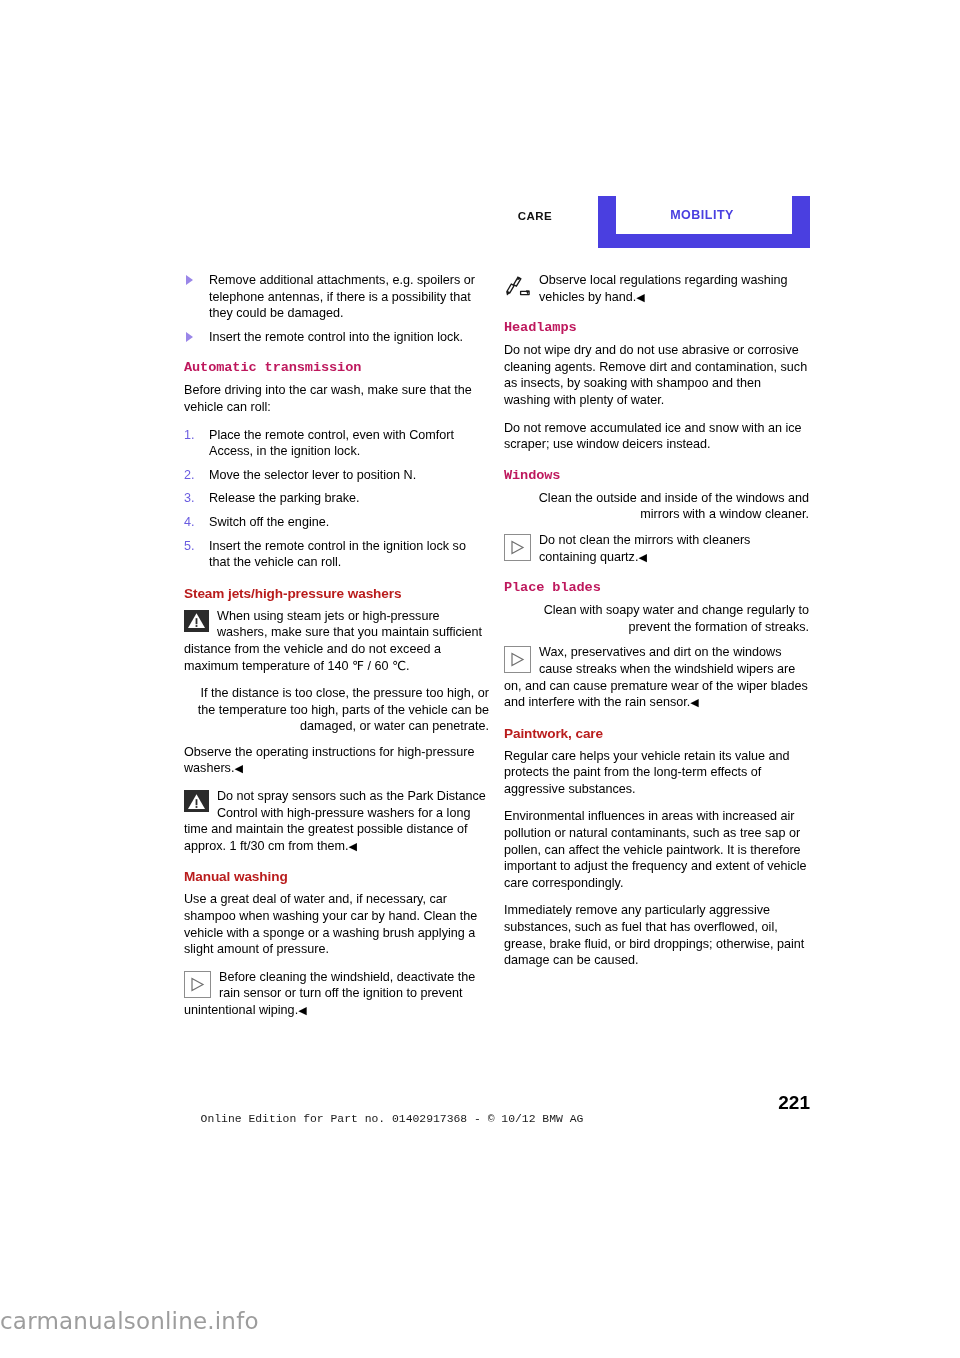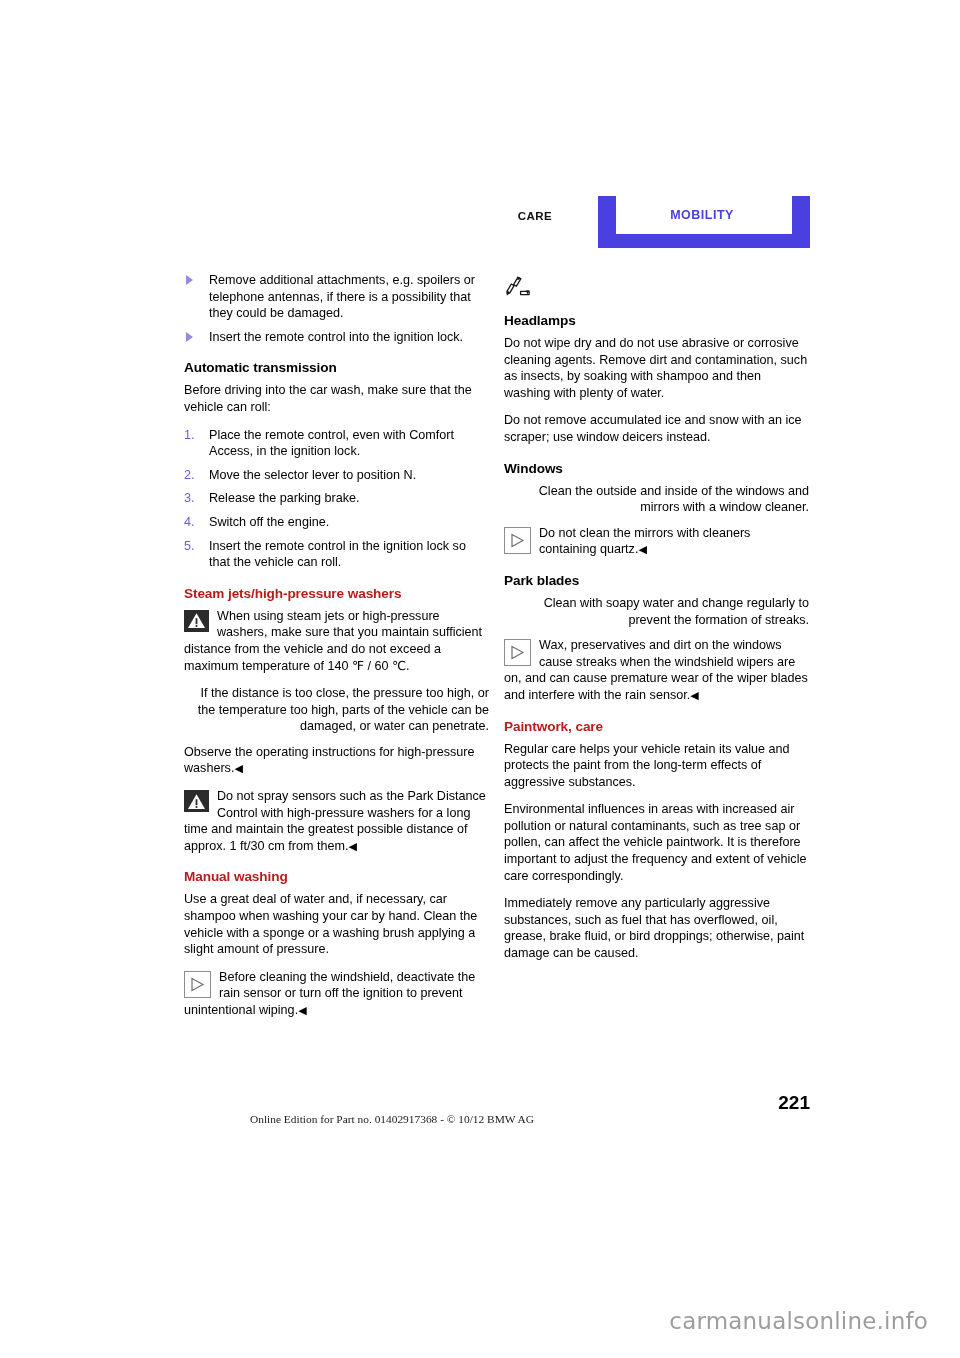--- a/index.html
+++ b/index.html
@@ -31,21 +31,21 @@
   .col-right{left:504px;}
 
   p{margin:0 0 11px 0;}
   p.tight{margin-bottom:9px;text-align:right;}
 
   h2{
     margin:14px 0 5px 0;font-size:13.6px;font-weight:700;
     letter-spacing:-.1px;line-height:18px;
   }
   h2.c-strong{color:#b91c1c;}
-  h2.c-light{color:#000000;}
+  h2.c-light{color:#be185d;font-family:Liberation Mono, monospace;}
 
   
   ul.bullets{list-style:none;margin:0 0 10px 0;padding:0;}
   ul.bullets li{position:relative;padding-left:25px;margin-bottom:7px;}
   ul.bullets li .tri{
     position:absolute;left:2px;top:3px;
     width:0;height:0;border-left:7px solid #9a86e8;
     border-top:5px solid transparent;border-bottom:5px solid transparent;
   }
   ol.numbered{list-style:none;margin:0 0 10px 0;padding:0;counter-reset:n;}
@@ -77,28 +77,28 @@
   
   .ico-recycle{width:27px;height:24px;display:flex;align-items:center;justify-content:center;}
   .ico-recycle svg{display:block;}
 
   .endmark{font-size:11px;letter-spacing:0;}
 
   
   .footer-line{
     position:absolute;left:0;top:1113px;width:784px;text-align:center;
     font-size:11.4px;color:#1a1a1a;
-    font-family:Liberation Serif, serif;
+    font-family:Liberation Mono, monospace;
   }
   .page-num{
     position:absolute;left:760px;top:1092px;width:50px;text-align:right;
     font-size:19px;font-weight:700;color:#000;
   }
   .watermark{
-    position:absolute;left:0;top:1308px;width:960px;text-align:right;
+    position:absolute;left:0;top:1308px;width:960px;text-align:left;
     padding-right:32px;box-sizing:border-box;
     font-size:23px;color:#9d9d9d;font-family:"DejaVu Sans",sans-serif;
     letter-spacing:.2px;
   }
 </style>
 </head>
 <body>
 
 <div class="page">
 
@@ -201,39 +201,40 @@
             <path d="M24.1 16.3 L15.6 16.3 L15.6 19.6 L24.1 19.6 Z"></path>
             <path d="M2.0 16.3 L6.3 9.0 L9.1 10.6 L4.8 17.9 Z"></path>
           </g>
           <g fill="#1a1a1a">
             <polygon points="12.6,1.6 16.7,3.6 12.3,5.3"></polygon>
             <polygon points="24.6,15.4 22.3,19.4 21.0,15.2"></polygon>
             <polygon points="2.0,20.6 1.0,16.2 5.2,17.9"></polygon>
           </g>
         </svg>
       </span>
+      <span class="txt"><span>Observe local regulations regarding washing vehicles by hand.</span><span class="endmark">◀</span></span>
     </div>
 
     <h2 class="c-light">Headlamps</h2>
     <p>Do not wipe dry and do not use abrasive or corrosive cleaning agents. Remove dirt and contamination, such as insects, by soaking with shampoo and then washing with plenty of water.</p>
     <p>Do not remove accumulated ice and snow with an ice scraper; use window deicers instead.</p>
 
     <h2 class="c-light">Windows</h2>
     <p class="tight">Clean the outside and inside of the windows and mirrors with a window cleaner.</p>
 
     <div class="block">
       <span class="ico ico-note">
         <svg width="17" height="15" viewBox="0 0 17 15" aria-hidden="true">
           <polygon points="3,1.5 14,7.5 3,13.5" fill="none" stroke="#6f6f6f" stroke-width="1.2"></polygon>
         </svg>
       </span>
       <span class="txt"><span>Do not clean the mirrors with cleaners containing quartz.</span><span class="endmark">◀</span></span>
     </div>
 
-    <h2 class="c-light">Park blades</h2>
+    <h2 class="c-light">Place blades</h2>
     <p class="tight">Clean with soapy water and change regularly to prevent the formation of streaks.</p>
 
     <div class="block">
       <span class="ico ico-note">
         <svg width="17" height="15" viewBox="0 0 17 15" aria-hidden="true">
           <polygon points="3,1.5 14,7.5 3,13.5" fill="none" stroke="#6f6f6f" stroke-width="1.2"></polygon>
         </svg>
       </span>
       <span class="txt"><span>Wax, preservatives and dirt on the windows cause streaks when the windshield wipers are on, and can cause premature wear of the wiper blades and interfere with the rain sensor.</span><span class="endmark">◀</span></span>
     </div>

